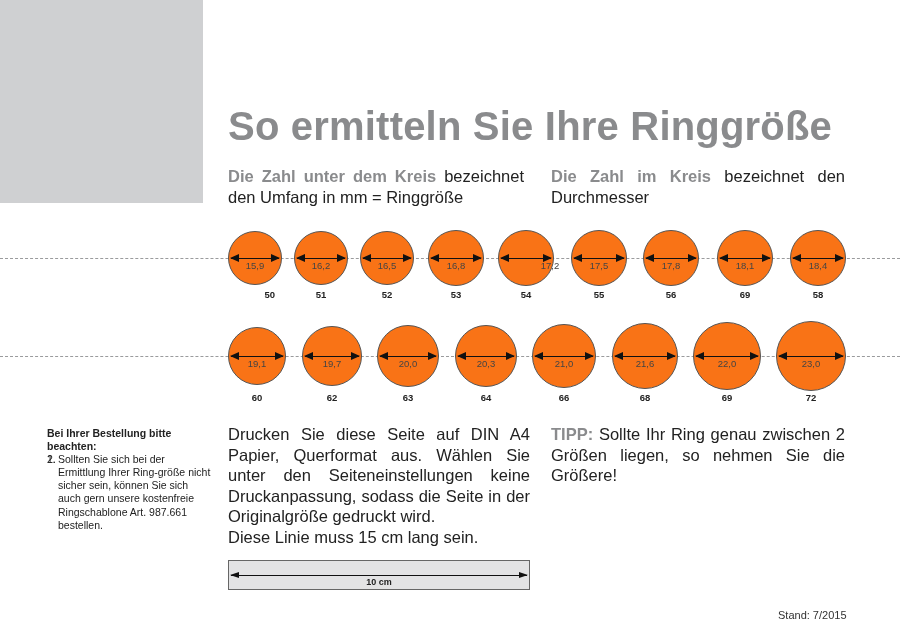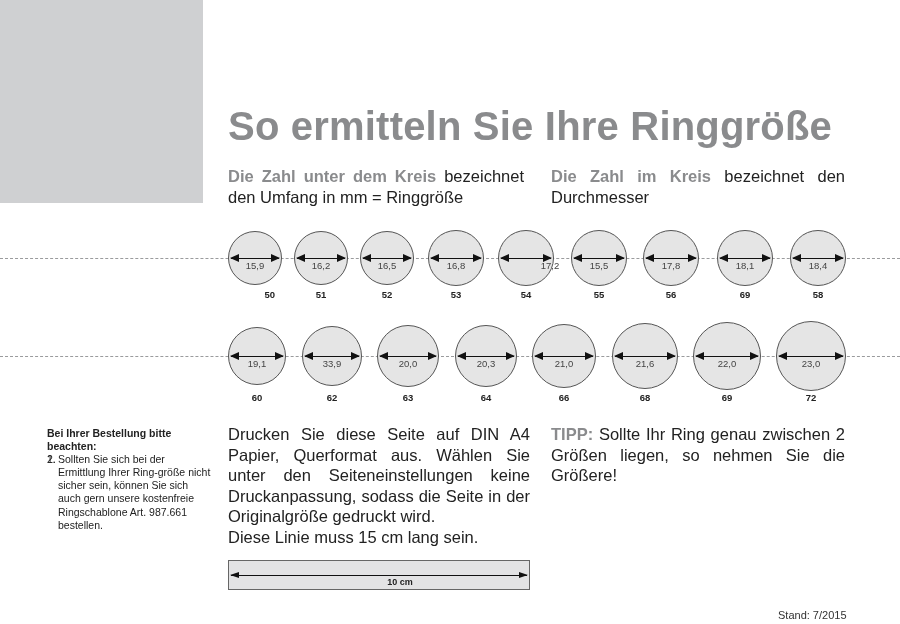--- a/index.html
+++ b/index.html
@@ -6,21 +6,21 @@
   body { width:900px; height:624px; position:relative; background:#ffffff; overflow:hidden;
          font-family:"Liberation Sans", sans-serif; color:#222; }
   .grey-block { position:absolute; left:0; top:0; width:203px; height:203px; background:#cfd0d2; }
   .title { position:absolute; left:228px; top:104px; font-size:40px; font-weight:bold; color:#8a8b8d;
            letter-spacing:0.2px; white-space:nowrap; }
   .intro { position:absolute; top:166px; font-size:16.5px; line-height:21px; color:#222; text-align:justify; }
   .intro .hl { color:#8a8b8d; font-weight:bold; }
   .intro-left { left:228px; width:296px; }
   .intro-right { left:551px; width:294px; }
   .dash-line { position:absolute; left:0; width:900px; height:0; border-top:1.4px dashed #9a9b9d; }
-  .ring { position:absolute; border:1.4px solid #555; border-radius:50%; background:#e5e5e5; box-sizing:border-box; }
+  .ring { position:absolute; border:1.4px solid #555; border-radius:50%; background:#f97316; box-sizing:border-box; }
   .ring .diam { position:absolute; left:0; width:100%; text-align:center; font-size:9.5px; color:#444; }
   .ring .arrow { position:absolute; left:2px; right:2px; height:0; border-top:1.6px solid #111; }
   .ring .arrow:before, .ring .arrow:after { content:""; position:absolute; top:-5px; width:0; height:0;
            border-top:4px solid transparent; border-bottom:4px solid transparent; }
   .ring .arrow:before { left:-1px; border-right:9px solid #111; }
   .ring .arrow:after { right:-1px; border-left:9px solid #111; }
   .size-label { position:absolute; font-size:9.5px; font-weight:bold; color:#222; text-align:center; width:40px; }
   .notes { position:absolute; left:47px; top:427px; width:165px; font-size:10.5px; line-height:13.1px; color:#222; }
   .notes .head { font-weight:bold; }
   .notes ol { margin:0; padding-left:0; list-style:none; }
@@ -29,21 +29,21 @@
   .print-text { position:absolute; left:228px; top:424px; width:302px; font-size:16.5px; line-height:20.5px;
                 text-align:justify; color:#222; }
   .print-text .last { display:block; text-align:left; }
   .ruler { position:absolute; left:228px; top:560px; width:302px; height:30px; background:#e3e3e4;
            border:1.4px solid #666; box-sizing:border-box; }
   .ruler .arrow { position:absolute; left:2px; right:2px; top:14px; height:0; border-top:1.5px solid #111; }
   .ruler .arrow:before, .ruler .arrow:after { content:""; position:absolute; top:-4.5px; width:0; height:0;
            border-top:3.5px solid transparent; border-bottom:3.5px solid transparent; }
   .ruler .arrow:before { left:-1px; border-right:9px solid #111; }
   .ruler .arrow:after { right:-1px; border-left:9px solid #111; }
-  .ruler .lbl { position:absolute; left:0; width:100%; top:16px; text-align:center; font-size:9px; font-weight:bold; color:#222;margin-left:21px; }
+  .ruler .lbl { position:absolute; left:0; width:100%; top:16px; text-align:center; font-size:9px; font-weight:bold; color:#222; }
   .tip { position:absolute; left:551px; top:424px; width:294px; font-size:16.5px; line-height:20.5px;
          text-align:justify; color:#222; }
   .tip .tip-label { color:#8a8b8d; font-weight:bold; }
   .stand { position:absolute; left:766px; top:609px; font-size:11px; color:#333; white-space:nowrap;margin-left:12px; }
 </style>
 </head>
 <body>
 
 <div class="grey-block"></div>
 
@@ -80,21 +80,21 @@
       <div class="diam" style="top: 29px;">16,8</div>
     </div>
     <div class="size-label" style="left: 436px; top: 289px;">53</div>
     <div class="ring" style="left: 498px; top: 230px; width: 56px; height: 56px;">
       <div class="arrow" style="top: 27px;"></div>
       <div class="diam" style="top: 29px; padding-left: 24px;">17,2</div>
     </div>
     <div class="size-label" style="left: 506px; top: 289px;">54</div>
     <div class="ring" style="left: 571px; top: 230px; width: 56px; height: 56px;">
       <div class="arrow" style="top: 27px;"></div>
-      <div class="diam" style="top: 29px;">15,5</div>
+      <div class="diam" style="top: 29px;">17,5</div>
     </div>
     <div class="size-label" style="left: 579px; top: 289px;">55</div>
     <div class="ring" style="left: 643px; top: 230px; width: 56px; height: 56px;">
       <div class="arrow" style="top: 27px;"></div>
       <div class="diam" style="top: 29px;">17,8</div>
     </div>
     <div class="size-label" style="left: 651px; top: 289px;">56</div>
     <div class="ring" style="left: 717px; top: 230px; width: 56px; height: 56px;">
       <div class="arrow" style="top: 27px;"></div>
       <div class="diam" style="top: 29px;">18,1</div>
@@ -107,21 +107,21 @@
     <div class="size-label" style="left: 798px; top: 289px;">58</div>
   </div>
 <div id="ring-row2">
     <div class="ring" style="left: 228px; top: 327px; width: 58px; height: 58px;">
       <div class="arrow" style="top: 28px;"></div>
       <div class="diam" style="top: 30px;">19,1</div>
     </div>
     <div class="size-label" style="left: 237px; top: 392px;">60</div>
     <div class="ring" style="left: 302px; top: 326px; width: 60px; height: 60px;">
       <div class="arrow" style="top: 29px;"></div>
-      <div class="diam" style="top: 31px;">33,9</div>
+      <div class="diam" style="top: 31px;">19,7</div>
     </div>
     <div class="size-label" style="left: 312px; top: 392px;">62</div>
     <div class="ring" style="left: 377px; top: 325px; width: 62px; height: 62px;">
       <div class="arrow" style="top: 30px;"></div>
       <div class="diam" style="top: 32px;">20,0</div>
     </div>
     <div class="size-label" style="left: 388px; top: 392px;">63</div>
     <div class="ring" style="left: 455px; top: 325px; width: 62px; height: 62px;">
       <div class="arrow" style="top: 30px;"></div>
       <div class="diam" style="top: 32px;">20,3</div>

